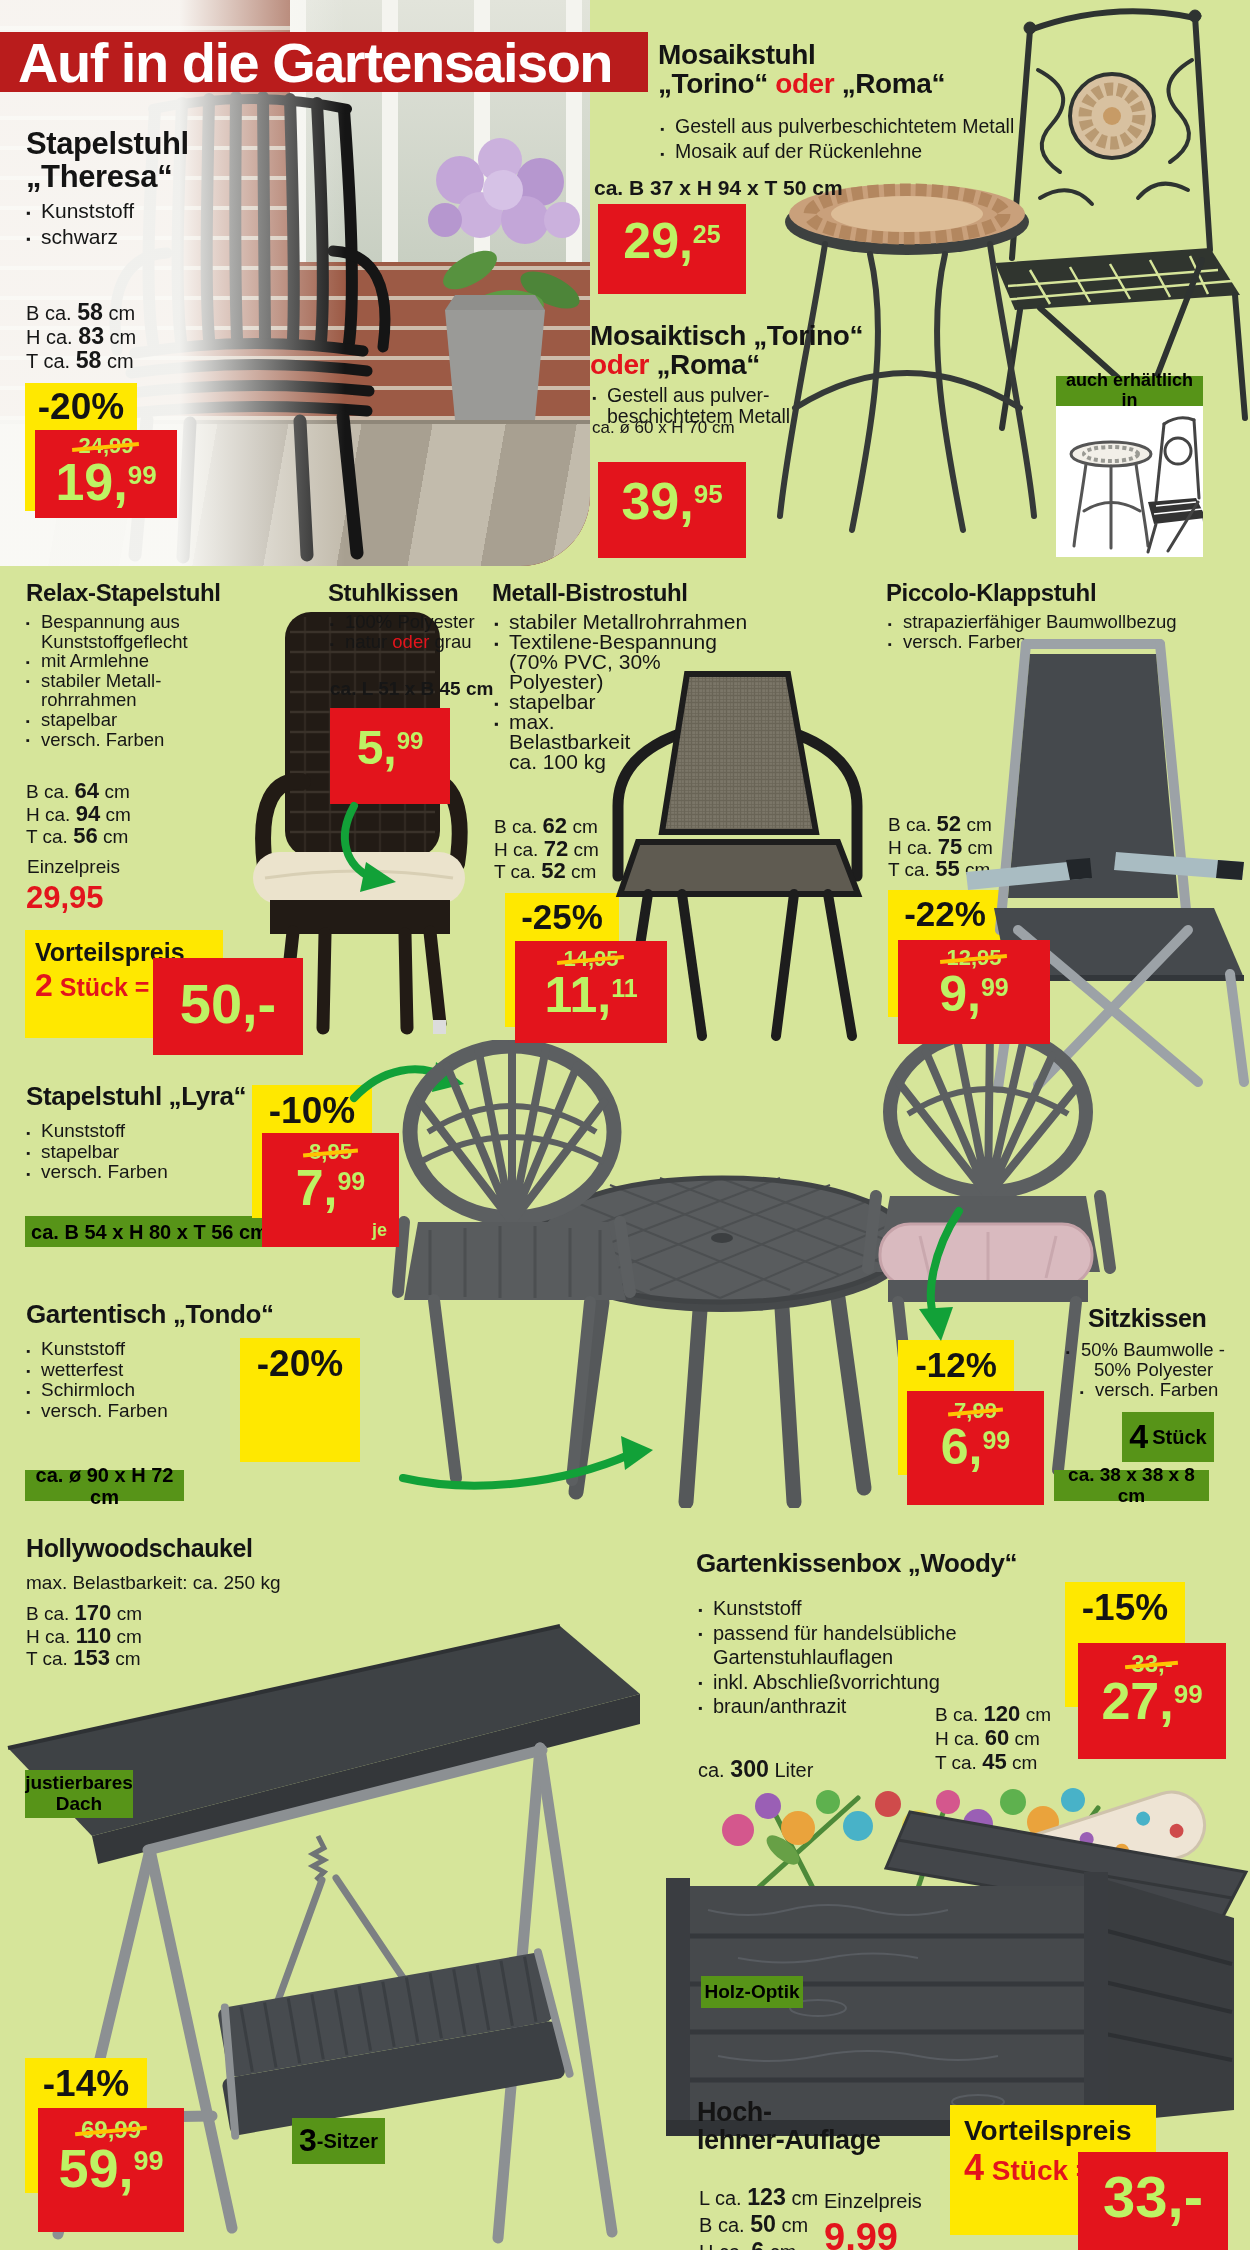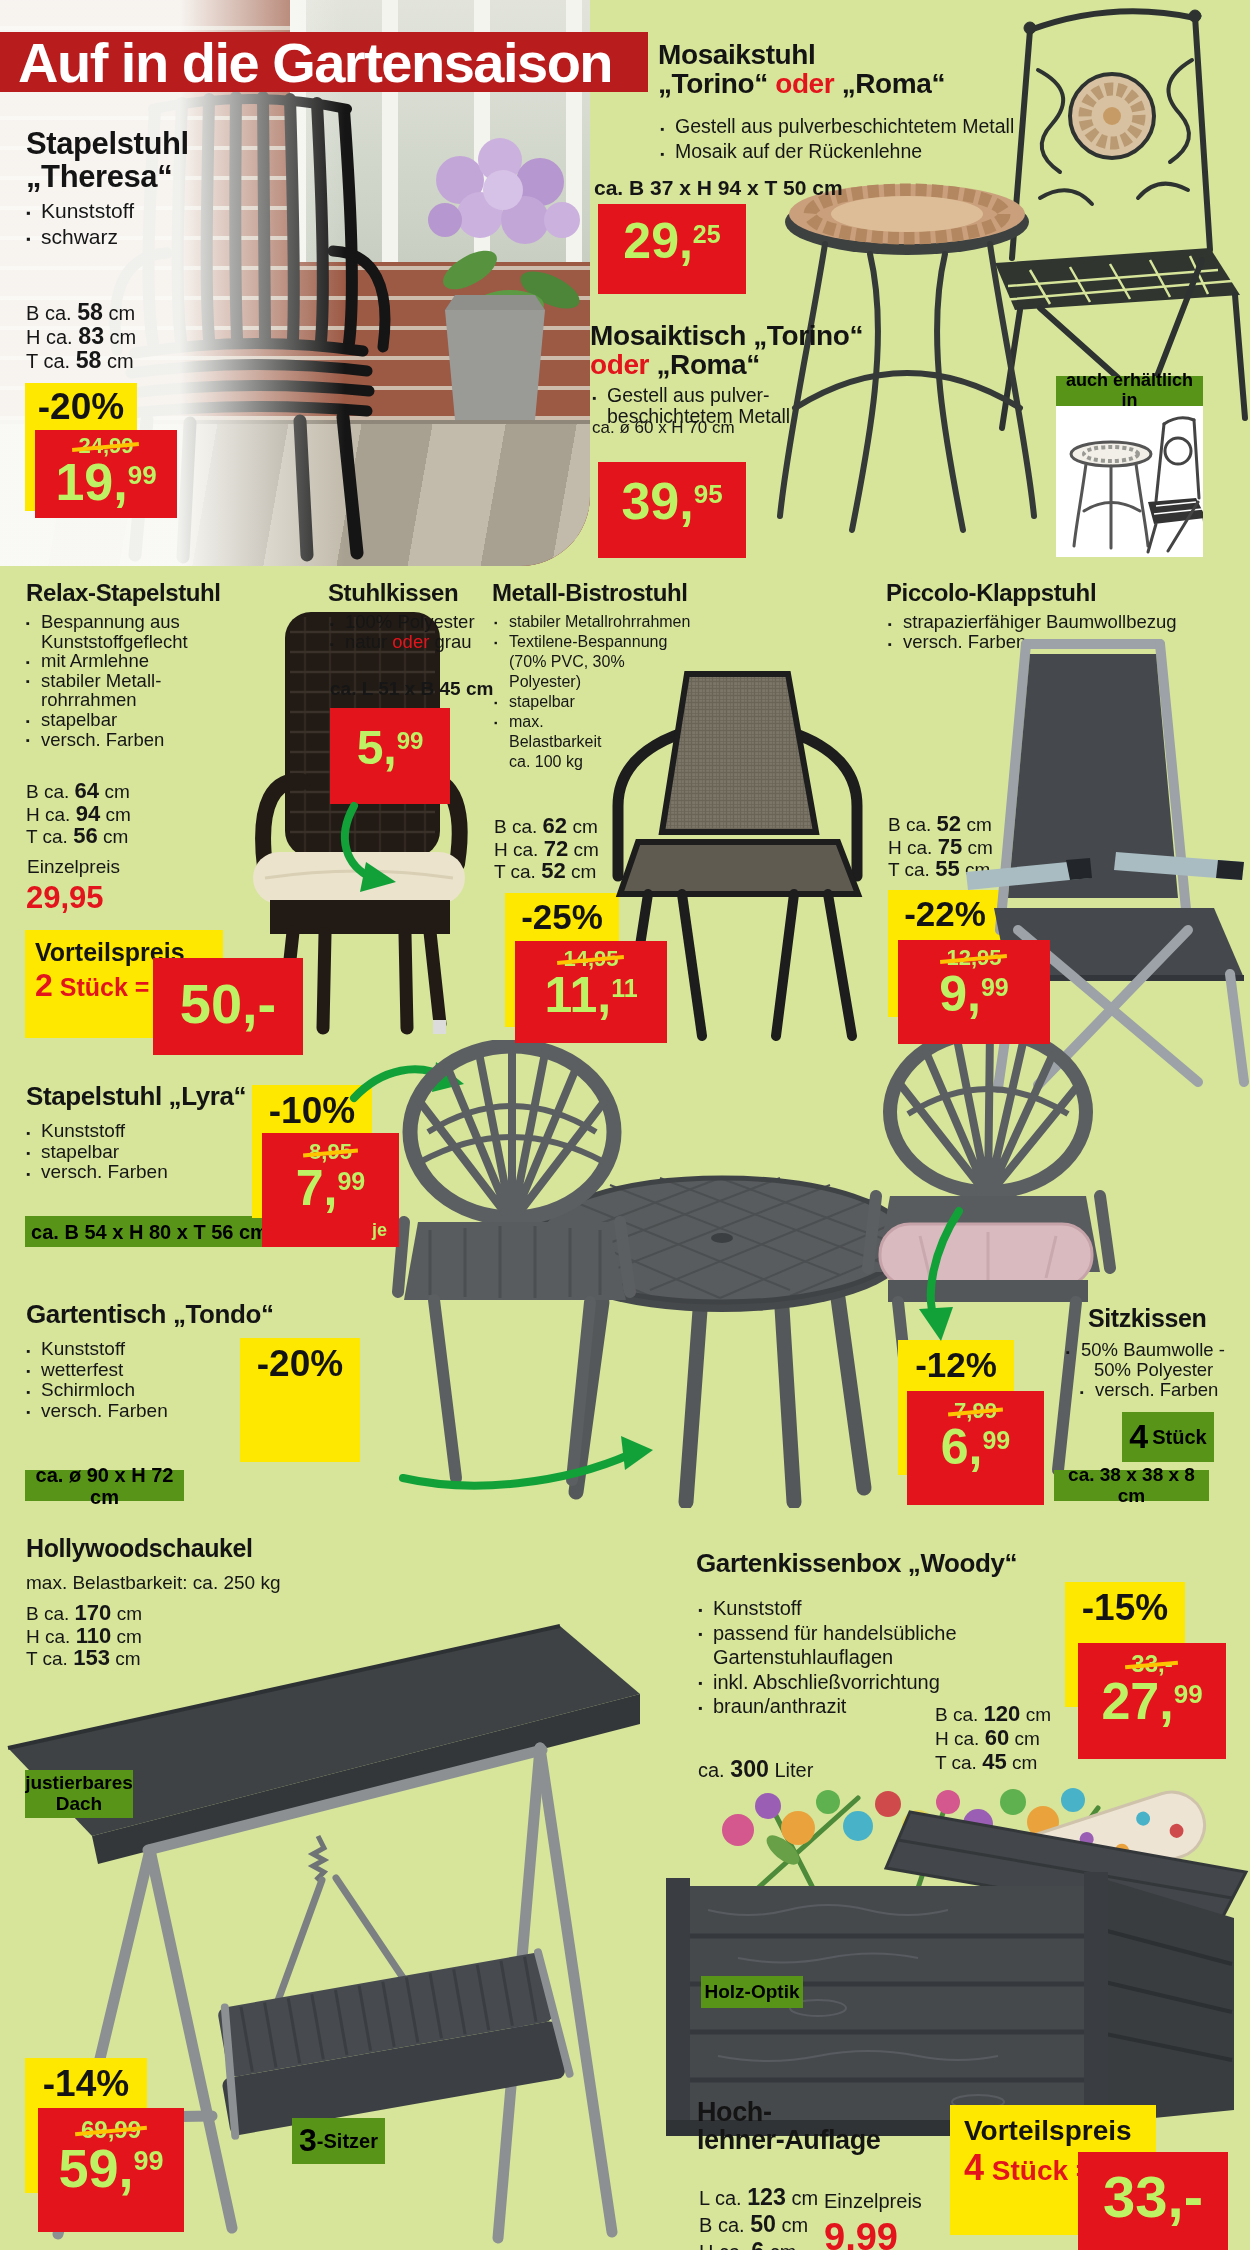--- a/index.html
+++ b/index.html
@@ -254,21 +254,21 @@
   <div class="abs" style="left:330px;top:678px;font-size:19px;font-weight:700">ca. L 51 x B 45 cm</div>
   <div class="abs rb" style="left:330px;top:708px;width:120px;height:96px">
     <div class="pr" style="font-size:48px;margin-top:18px"><span>5,</span><span class="sup">99</span></div>
   </div>
   <svg class="abs" style="left:332px;top:800px" width="75" height="96" viewBox="0 0 75 96">
     <path d="M22,6 C4,38 14,66 40,78" stroke="#12a138" stroke-width="8" fill="none" stroke-linecap="round"></path>
     <polygon points="34,62 64,82 28,92" fill="#12a138"></polygon>
   </svg>
 
   <div class="abs h" style="left:492px;top:580px;font-size:24px">Metall-Bistrostuhl</div>
-  <div class="abs" style="left:494px;top:612px;font-size:16px;line-height:20px">
+  <div class="abs" style="left:494px;top:612px;font-size:21px;line-height:20px">
     <div class="bl">stabiler Metallrohrrahmen</div>
     <div class="bl">Textilene-Bespannung</div>
     <div class="cl">(70% PVC, 30%</div>
     <div class="cl">Polyester)</div>
     <div class="bl">stapelbar</div>
     <div class="bl">max.</div>
     <div class="cl">Belastbarkeit</div>
     <div class="cl">ca. 100 kg</div>
   </div>
   <div class="abs" style="left:494px;top:815px;font-size:19px;line-height:21.5px">

